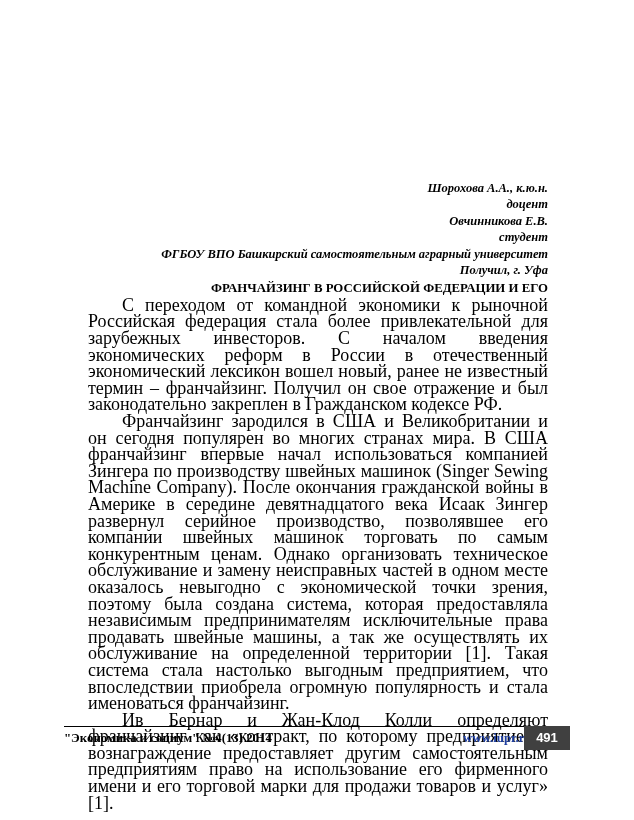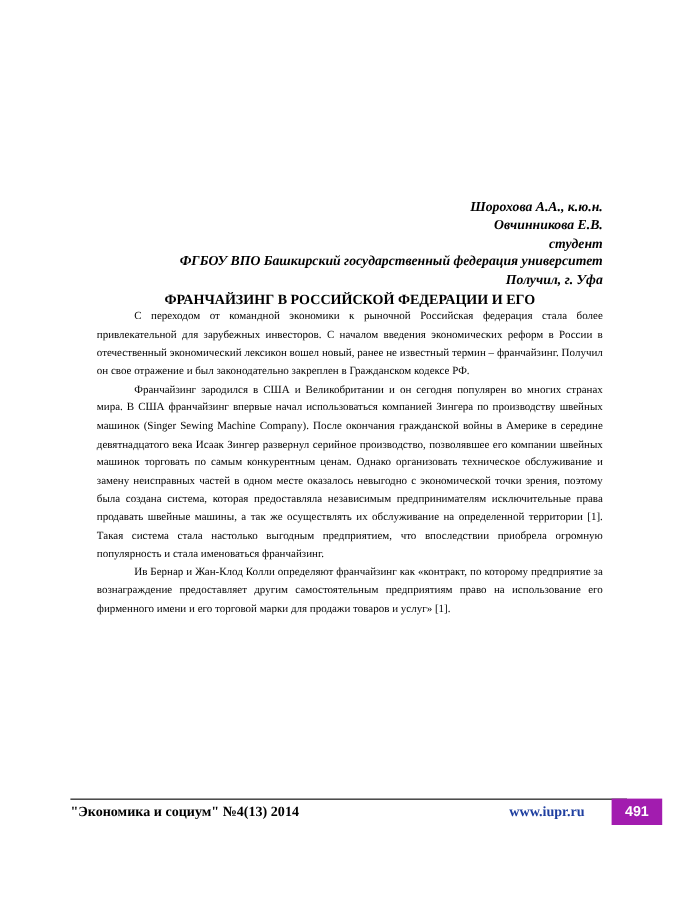--- a/index.html
+++ b/index.html
@@ -30,36 +30,36 @@
     text-align: right;
     font-style: italic;
     font-weight: bold;
     font-size: 12.5px;
     line-height: 16.4px;
   }
   .byline div {
     white-space: nowrap;
   }
   .title {
-    text-align: center;
+    text-align: right;
     font-weight: bold;
     font-size: 12.8px;
     line-height: 16.4px;
     margin-top: 2px;
     margin-bottom: 0;
     text-transform: uppercase;
   }
   .title .line2 {
     display: block;
   }
   p.body-par {
     margin: 0;
     text-align: justify;
     text-indent: 34px;
-    font-size: 10px;
+    font-size: 18px;
     line-height: 16.6px;
     hyphens: none;
   }
   .footer {
     position: absolute;
     left: 0;
     top: 726px;
     width: 634px;
     height: 32px;
   }
@@ -104,36 +104,37 @@
 </style>
 </head>
 <body>
 
 <div class="page">
 
   <div class="content">
 
     <div class="byline">
       <div>Шорохова А.А., к.ю.н.</div>
+      <div>доцент</div>
       <div>Овчинникова Е.В.</div>
       <div>студент</div>
-      <div>ФГБОУ ВПО Башкирский государственный федерация университет</div>
+      <div>ФГБОУ ВПО Башкирский самостоятельным аграрный университет</div>
       <div>Получил, г. Уфа</div>
     </div>
 
     <h1 class="title">
       <span>ФРАНЧАЙЗИНГ В РОССИЙСКОЙ ФЕДЕРАЦИИ И ЕГО</span>
     </h1>
 
     <p class="body-par">С переходом от командной экономики к рыночной Российская федерация стала более привлекательной для зарубежных инвесторов. С началом введения экономических реформ в России в отечественный экономический лексикон вошел новый, ранее не известный термин – франчайзинг. Получил он свое отражение и был законодательно закреплен в Гражданском кодексе РФ.</p>
     <p class="body-par">Франчайзинг зародился в США и Великобритании и он сегодня популярен во многих странах мира. В США франчайзинг впервые начал использоваться компанией Зингера по производству швейных машинок (Singer Sewing Machine Company). После окончания гражданской войны в Америке в середине девятнадцатого века Исаак Зингер развернул серийное производство, позволявшее его компании швейных машинок торговать по самым конкурентным ценам. Однако организовать техническое обслуживание  и замену неисправных частей в одном месте оказалось невыгодно с экономической точки зрения, поэтому была создана система, которая предоставляла независимым предпринимателям исключительные права продавать швейные машины, а так же осуществлять их обслуживание на определенной территории [1]. Такая система стала настолько выгодным предприятием, что впоследствии приобрела огромную популярность и стала именоваться франчайзинг.</p>
     <p class="body-par">Ив Бернар и Жан-Клод Колли определяют франчайзинг как «контракт, по которому предприятие за вознаграждение предоставляет другим самостоятельным предприятиям право на использование его фирменного имени и его торговой марки для продажи товаров и услуг» [1].</p>
 
   </div>
 
   <div class="footer">
     <div class="footer-line"></div>
     <div class="footer-left">"Экономика и социум" №4(13) 2014</div>
     <div class="footer-site" style="color: rgb(31, 63, 160);">www.iupr.ru</div>
-    <div class="footer-page" style="background: #a21caf; margin-left: 32px;">491</div>
+    <div class="footer-page" style="background: #404040;">491</div>
   </div>
 
 </div>
 
 </body></html>

